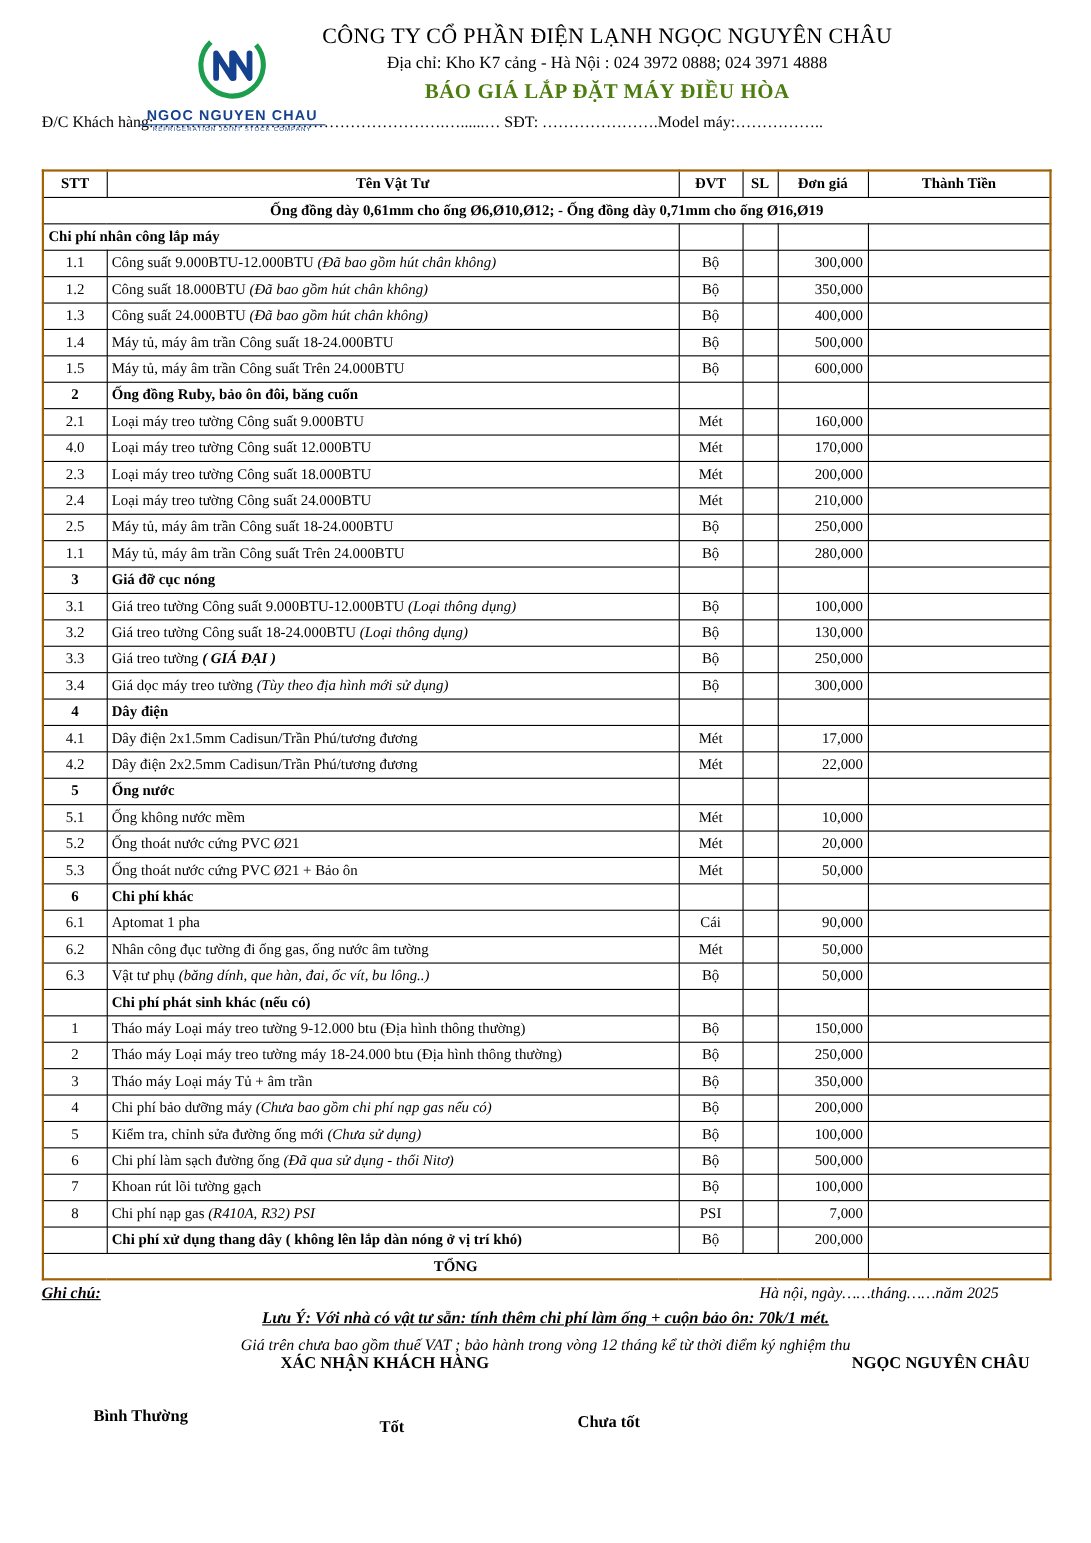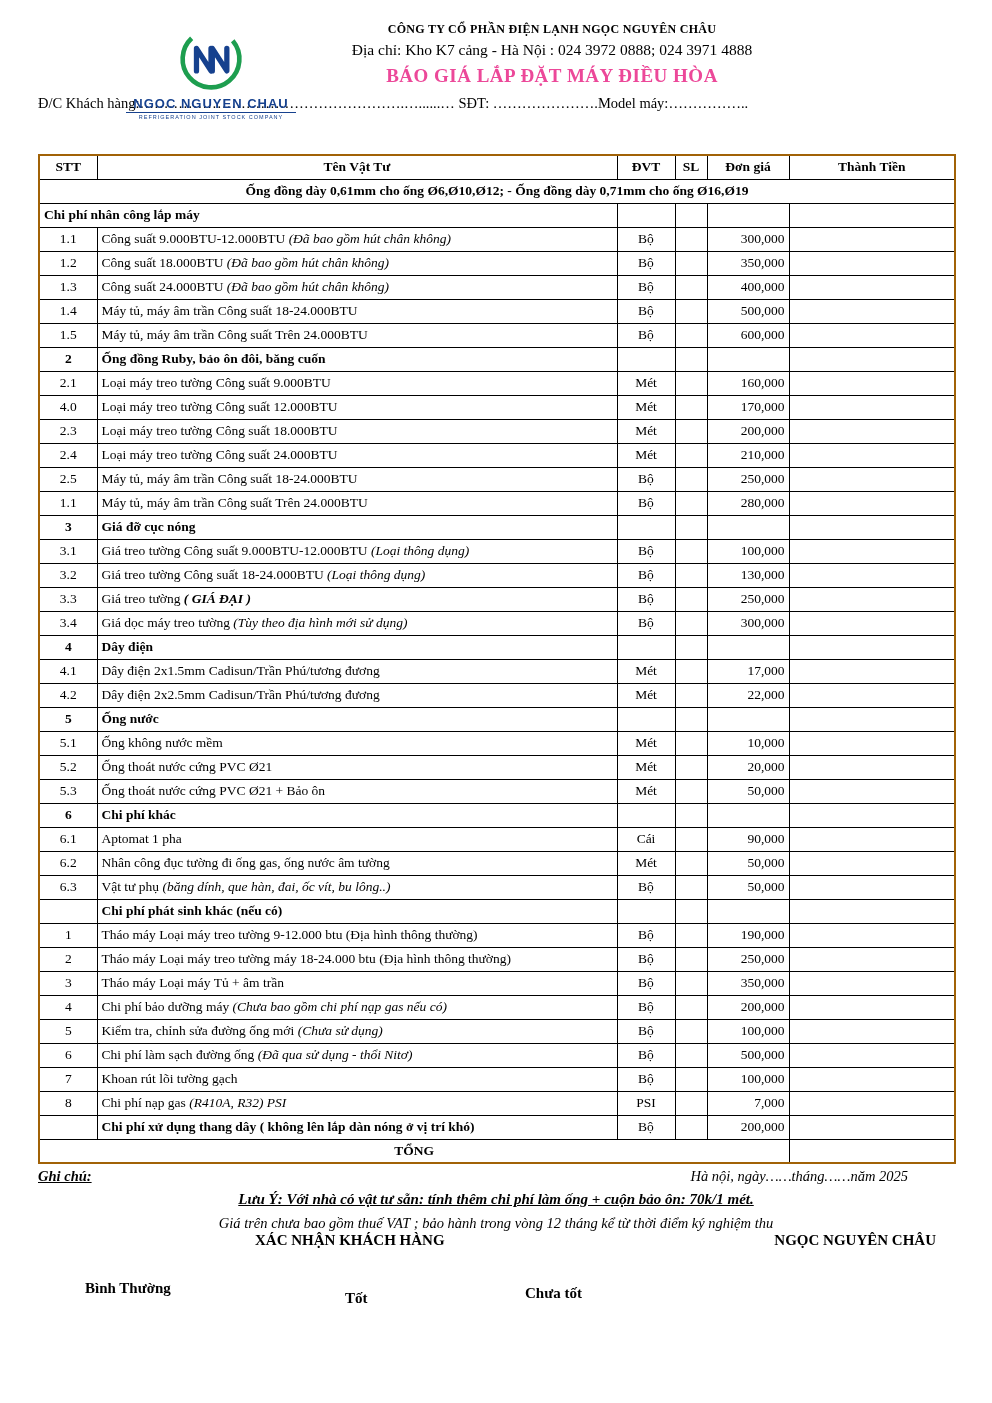--- a/index.html
+++ b/index.html
@@ -6,21 +6,21 @@
   html,body { background:#ffffff; }
   body { font-family:"Liberation Serif", serif; color:#000; }
   .page { position:relative; width:992px; height:1403px; background:#fff; padding:22px 38px 0 38px; overflow:hidden; }
 
   
   .hdr { position:relative; min-height:128px; }
   .logo-block { position:absolute; left:88px; top:4px; width:170px; text-align:center; }
   .logo-name { color:#16418e; font-weight:bold; font-size:13px; letter-spacing:1px; font-family:"Liberation Sans", sans-serif; border-bottom:1px solid #16418e; padding-bottom:1px; }
   .logo-sub { color:#16418e; font-size:5.5px; letter-spacing:1px; margin-top:1px; font-family:"Liberation Sans", sans-serif; }
   .hdr-text { width:100%; text-align:center; padding-left:112px; }
-  .company { font-weight:bold; font-size:12px; letter-spacing:0.3px; }
+  .company { font-weight:normal; font-size:20px; letter-spacing:0.3px; }
   .address { font-size:15.5px; margin-top:4px; }
   .doc-title { font-weight:bold; font-size:19px; margin-top:6px; letter-spacing:0.5px; }
   .cust-line { font-size:14.5px; margin-top:8px; white-space:nowrap; }
 
   
   table.quote { border-collapse:collapse; width:916px; table-layout:fixed; margin-top:4px; border:2px solid #a16207; }
   table.quote th, table.quote td { border:1px solid #000; font-size:13.5px; height:24px; padding:0 4px; overflow:hidden; white-space:nowrap; }
   table.quote th { font-weight:bold; text-align:center; }
   .c-stt { text-align:center; }
   .c-stt.b { font-weight:bold; }
@@ -59,21 +59,21 @@
         <circle cx="50" cy="50" r="43" fill="none" stroke="#1d9e4f" stroke-width="7" stroke-dasharray="200 70" transform="rotate(-40 50 50)"></circle>
         <path d="M 28 68 L 28 34 L 50 68 L 50 34" stroke="#16418e" stroke-width="8" fill="none" stroke-linecap="round" stroke-linejoin="round"></path>
         <path d="M 52 68 L 52 34 L 74 68 L 74 34" stroke="#16418e" stroke-width="8" fill="none" stroke-linecap="round" stroke-linejoin="round"></path>
       </svg>
       <div class="logo-name">NGOC NGUYEN CHAU</div>
       <div class="logo-sub">REFRIGERATION JOINT STOCK COMPANY</div>
     </div>
     <div class="hdr-text">
       <div class="company">CÔNG TY CỔ PHẦN ĐIỆN LẠNH NGỌC NGUYÊN CHÂU</div>
       <div class="address">Địa chỉ: Kho K7 cảng - Hà Nội : 024 3972 0888; 024 3971 4888</div>
-      <div class="doc-title" style="color:#ec4899">BÁO GIÁ  LẮP ĐẶT MÁY ĐIỀU HÒA</div>
+      <div class="doc-title" style="color:#4d7c0f">BÁO GIÁ  LẮP ĐẶT MÁY ĐIỀU HÒA</div>
     </div>
     <div class="cust-line">Đ/C Khách hàng:……………………………………………….…......… SĐT: ………………….Model máy:……………..</div>
   </div>
 
   <table class="quote">
     <colgroup>
       <col style="width:58px">
         <col style="width:520px">
         <col style="width:58px">
       <col style="width:32px">
@@ -331,21 +331,21 @@
           <td class="c-unit"></td>
           <td class="c-qty"></td>
           <td class="c-price"></td>
           <td class="c-totalcol"></td>
         </tr>
         <tr>
           <td class="c-stt">1</td>
           <td class="c-name">Tháo máy Loại máy treo tường 9-12.000  btu (Địa hình thông thường)</td>
           <td class="c-unit">Bộ</td>
           <td class="c-qty"></td>
-          <td class="c-price">190,000</td>
+          <td class="c-price">150,000</td>
           <td class="c-totalcol"></td>
         </tr>
         <tr>
           <td class="c-stt">2</td>
           <td class="c-name">Tháo máy Loại máy treo tường máy 18-24.000 btu (Địa hình thông thường)</td>
           <td class="c-unit">Bộ</td>
           <td class="c-qty"></td>
           <td class="c-price">250,000</td>
           <td class="c-totalcol"></td>
         </tr>

